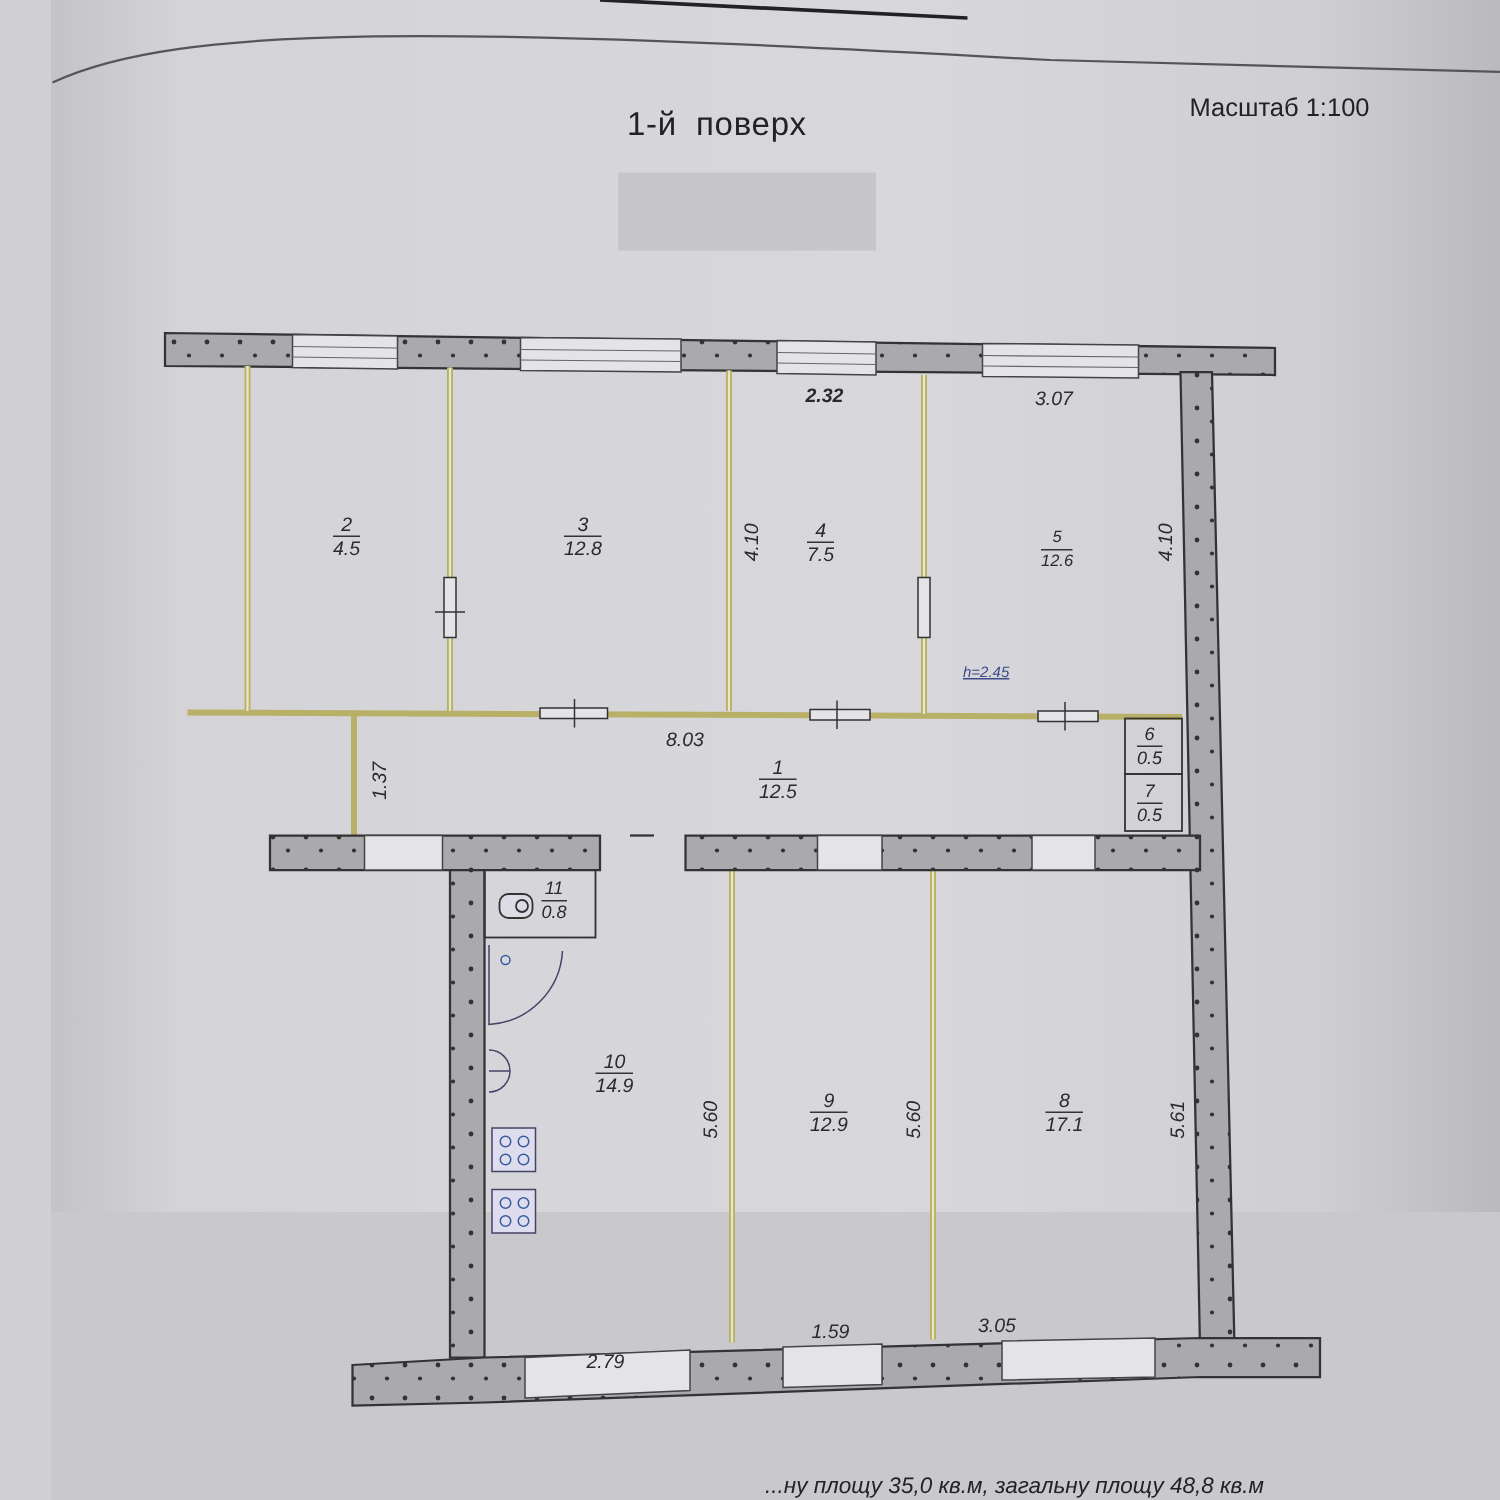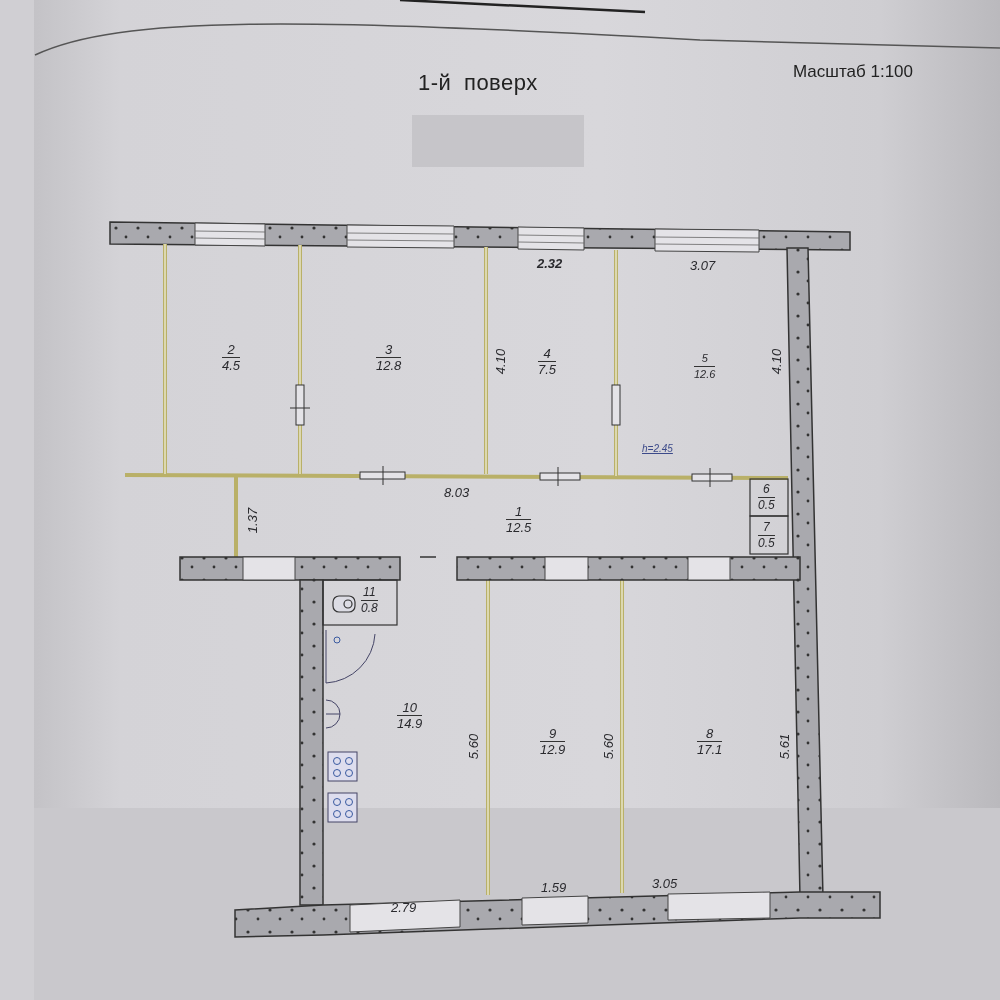--- a/index.html
+++ b/index.html
@@ -213,13 +213,14 @@
   <div class="dim v" style="left:240px;top:513px;">1.37</div>
   <div class="dim v" style="left:461px;top:739px;">5.60</div>
   <div class="dim v" style="left:596px;top:739px;">5.60</div>
   <div class="dim v" style="left:772px;top:739px;">5.61</div>
   <div class="dim" style="left:391px;top:884px;margin-top:16px;">2.79</div>
   <div class="dim" style="left:541px;top:880px;">1.59</div>
   <div class="dim" style="left:652px;top:876px;">3.05</div>
 
   <div class="height-note" style="left:642px;top:443px;text-decoration:underline;">h=2.45</div>
 
+  <div class="footer">...ну площу 35,0 кв.м, загальну площу 48,8 кв.м</div>
 </div>
 
 </body></html>

